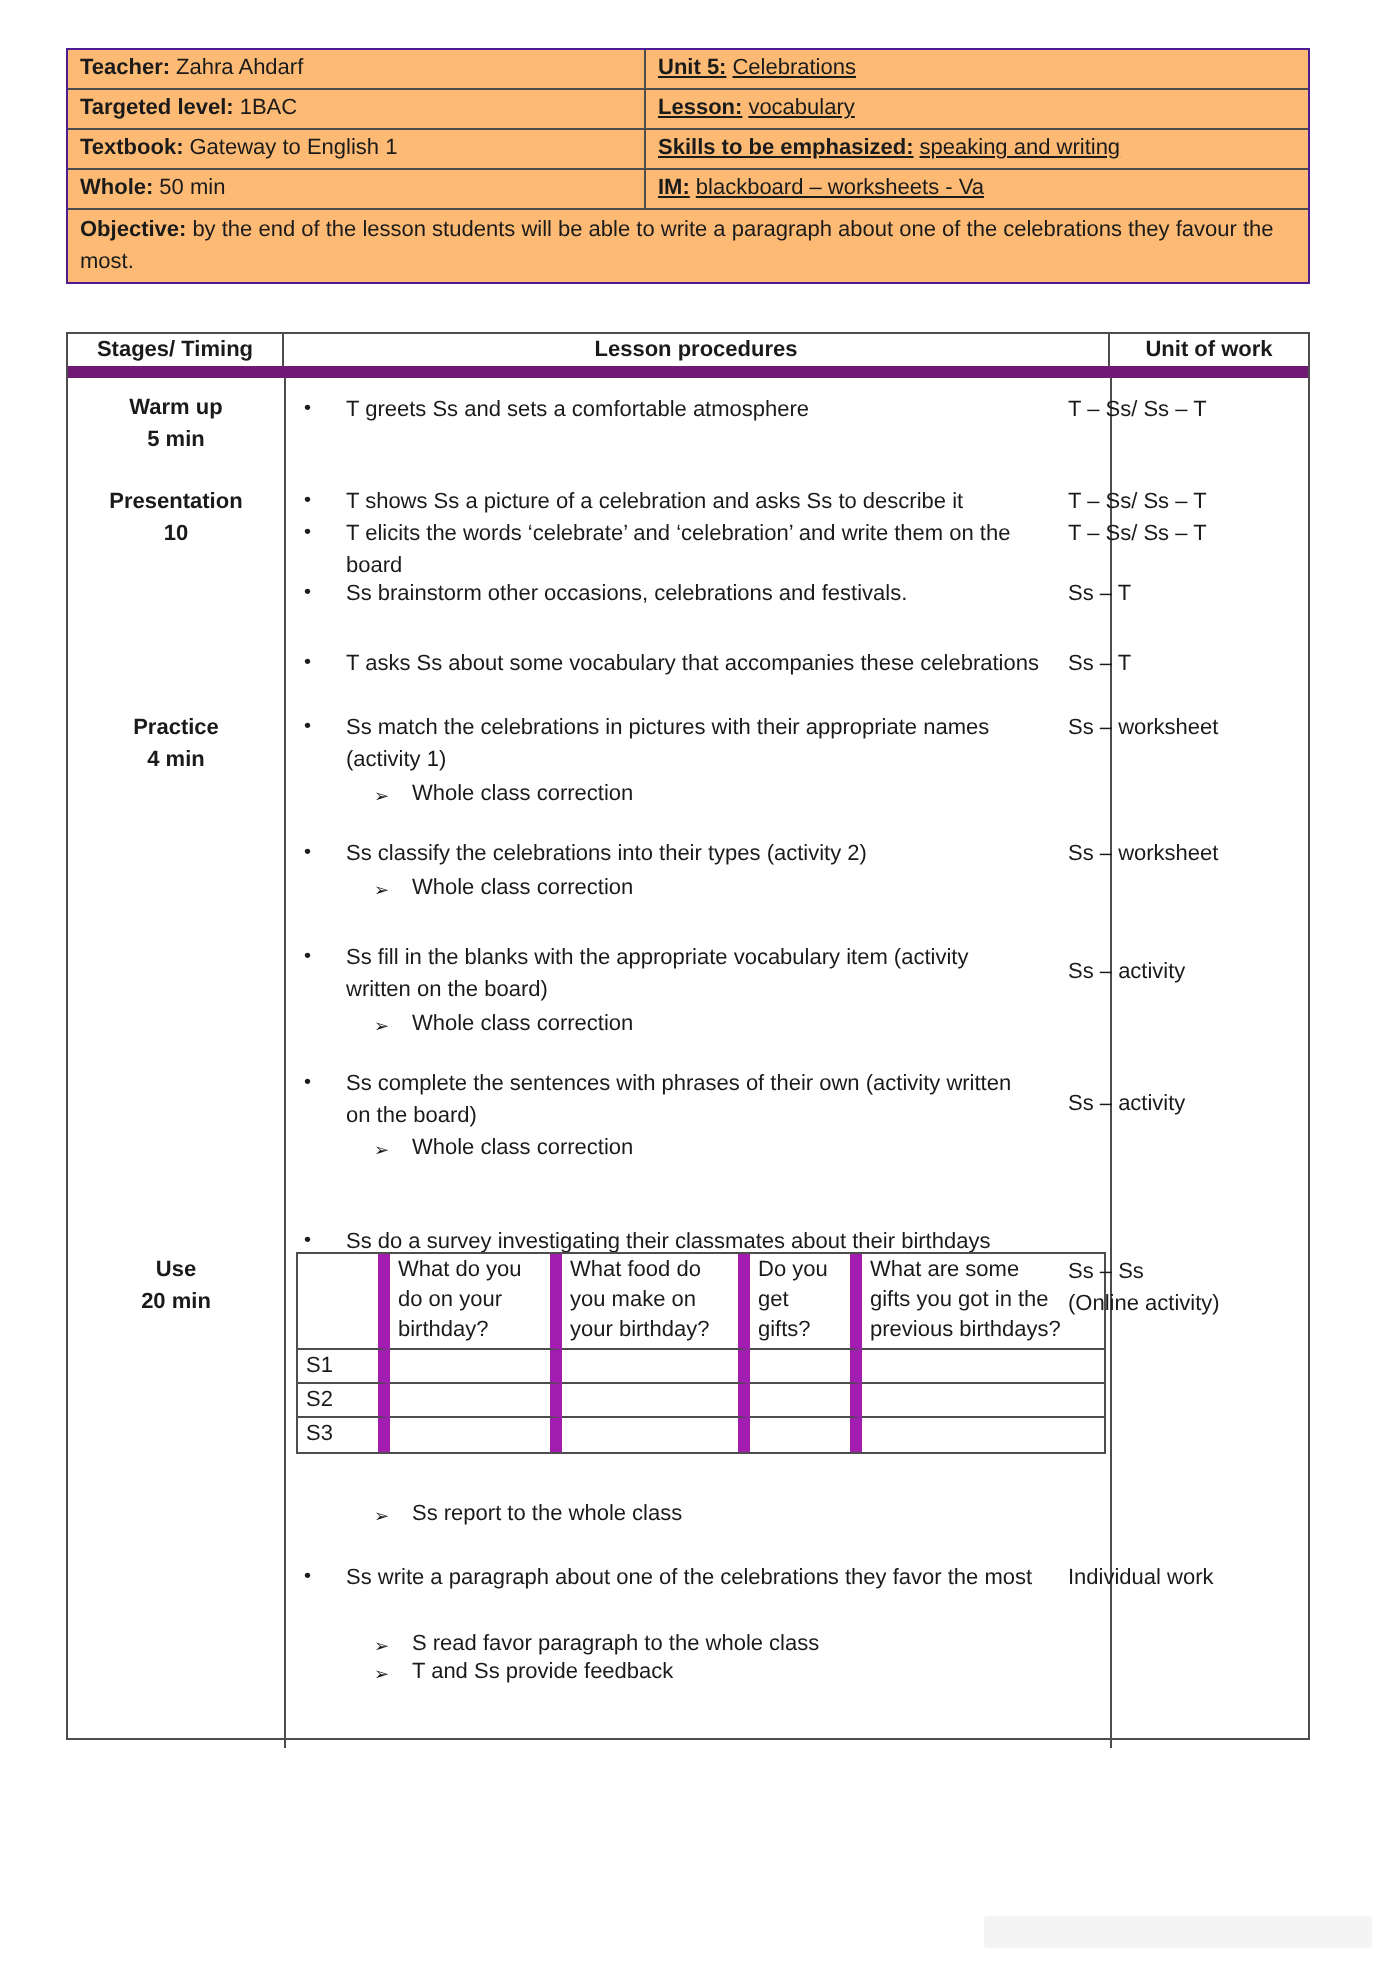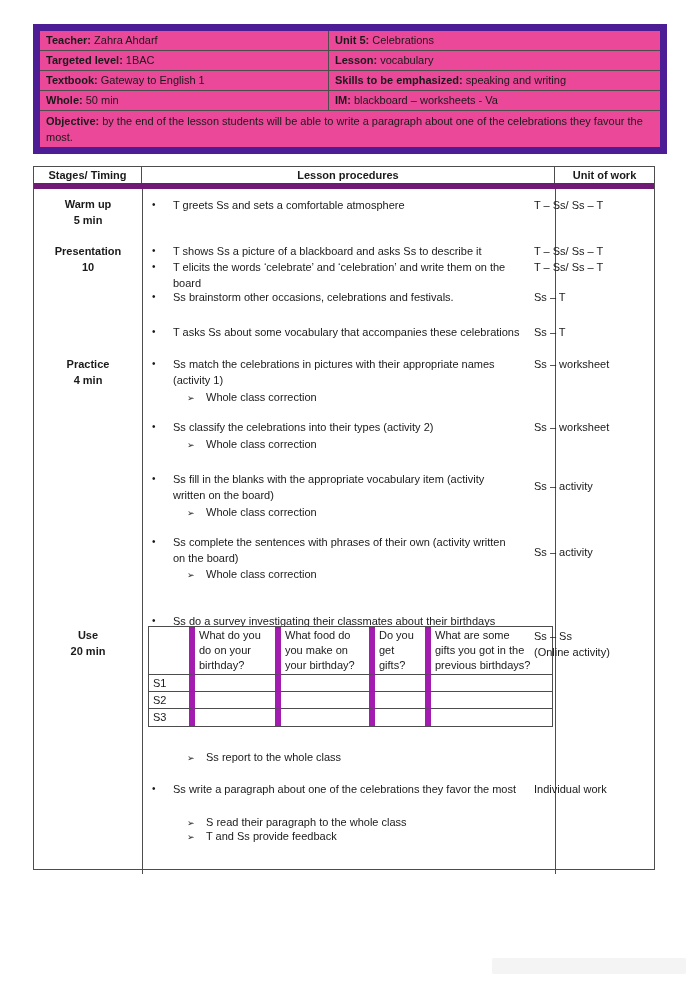--- a/index.html
+++ b/index.html
@@ -6,26 +6,26 @@
   body{
     width:688px;height:981px;background:#ffffff;position:relative;
     font-family:"Liberation Sans","DejaVu Sans",sans-serif;
     color:#1a1a1a;font-size:11px;
   }
   .page{position:absolute;inset:0;background:#ffffff;}
 
   
   .info-table{
     position:absolute;left:33px;top:24px;width:620px;
-    border:7px solid #4c1d95;background:#ec4899;
+    border:1px solid #4c1d95;background:#fdba74;
   }
   .info-row{display:flex;border-bottom:1px solid #4d4d4d;}
   .info-cell{padding:2px 6px;line-height:15px;box-sizing:border-box;}
   .info-cell.left{width:289px;border-right:1px solid #4d4d4d;}
-  .info-cell.right{flex:1;}
+  .info-cell.right{flex:1;text-decoration:underline;}
   .lbl{font-weight:700;}
   .val{margin-left:3px;}
   .objective-row{padding:2px 6px;line-height:16px;}
 
   
   .lesson-table{
     position:absolute;left:33px;top:166px;width:620px;height:702px;
     border:1px solid #4d4d4d;box-sizing:content-box;background:#fff;
   }
   .ltable-header{display:flex;height:16px;border-bottom:6px solid #701a75;}
@@ -140,40 +140,40 @@
       <div class="stage" style="top:167px">
         <div>Practice</div>
         <div>4 min</div>
       </div>
       <div class="stage" style="top:438px">
         <div>Use</div>
         <div>20 min</div>
       </div>
 
       <div class="proc bullet" style="top:8px"><span class="marker">•</span><span class="ptext">T greets Ss and sets a comfortable atmosphere</span></div>
-      <div class="proc bullet" style="top:54px"><span class="marker">•</span><span class="ptext">T shows Ss a picture of a blackboard and asks Ss to describe it</span></div>
+      <div class="proc bullet" style="top:54px"><span class="marker">•</span><span class="ptext">T shows Ss a picture of a celebration and asks Ss to describe it</span></div>
       <div class="proc bullet" style="top:70px"><span class="marker">•</span><span class="ptext">T elicits the words ‘celebrate’ and ‘celebration’ and write them on the
 board</span></div>
       <div class="proc bullet" style="top:100px"><span class="marker">•</span><span class="ptext">Ss brainstorm other occasions, celebrations and festivals.</span></div>
       <div class="proc bullet" style="top:135px"><span class="marker">•</span><span class="ptext">T asks Ss about some vocabulary that accompanies these celebrations</span></div>
       <div class="proc bullet" style="top:167px"><span class="marker">•</span><span class="ptext">Ss match the celebrations in pictures with their appropriate names
 (activity 1)</span></div>
       <div class="proc arrow" style="top:200px"><span class="marker">➢</span><span class="ptext">Whole class correction</span></div>
       <div class="proc bullet" style="top:230px"><span class="marker">•</span><span class="ptext">Ss classify the celebrations into their types (activity 2)</span></div>
       <div class="proc arrow" style="top:247px"><span class="marker">➢</span><span class="ptext">Whole class correction</span></div>
       <div class="proc bullet" style="top:282px"><span class="marker">•</span><span class="ptext">Ss fill in the blanks with the appropriate vocabulary item (activity
 written on the board)</span></div>
       <div class="proc arrow" style="top:315px"><span class="marker">➢</span><span class="ptext">Whole class correction</span></div>
       <div class="proc bullet" style="top:345px"><span class="marker">•</span><span class="ptext">Ss complete the sentences with phrases of their own (activity written
 on the board)</span></div>
       <div class="proc arrow" style="top:377px"><span class="marker">➢</span><span class="ptext">Whole class correction</span></div>
       <div class="proc bullet" style="top:424px"><span class="marker">•</span><span class="ptext">Ss do a survey investigating their classmates about their birthdays</span></div>
       <div class="proc arrow" style="top:560px"><span class="marker">➢</span><span class="ptext">Ss report to the whole class</span></div>
       <div class="proc bullet" style="top:592px"><span class="marker">•</span><span class="ptext">Ss write a paragraph about one of the celebrations they favor the most</span></div>
-      <div class="proc arrow" style="top:625px"><span class="marker">➢</span><span class="ptext">S read their paragraph to the whole class</span></div>
+      <div class="proc arrow" style="top:625px"><span class="marker">➢</span><span class="ptext">S read favor paragraph to the whole class</span></div>
       <div class="proc arrow" style="top:639px"><span class="marker">➢</span><span class="ptext">T and Ss provide feedback</span></div>
 
       <div class="survey-table">
         <div class="scell"></div>
         <div class="scell">What do you
 do on your
 birthday?</div>
         <div class="scell">What food do
 you make on
 your birthday?</div>

